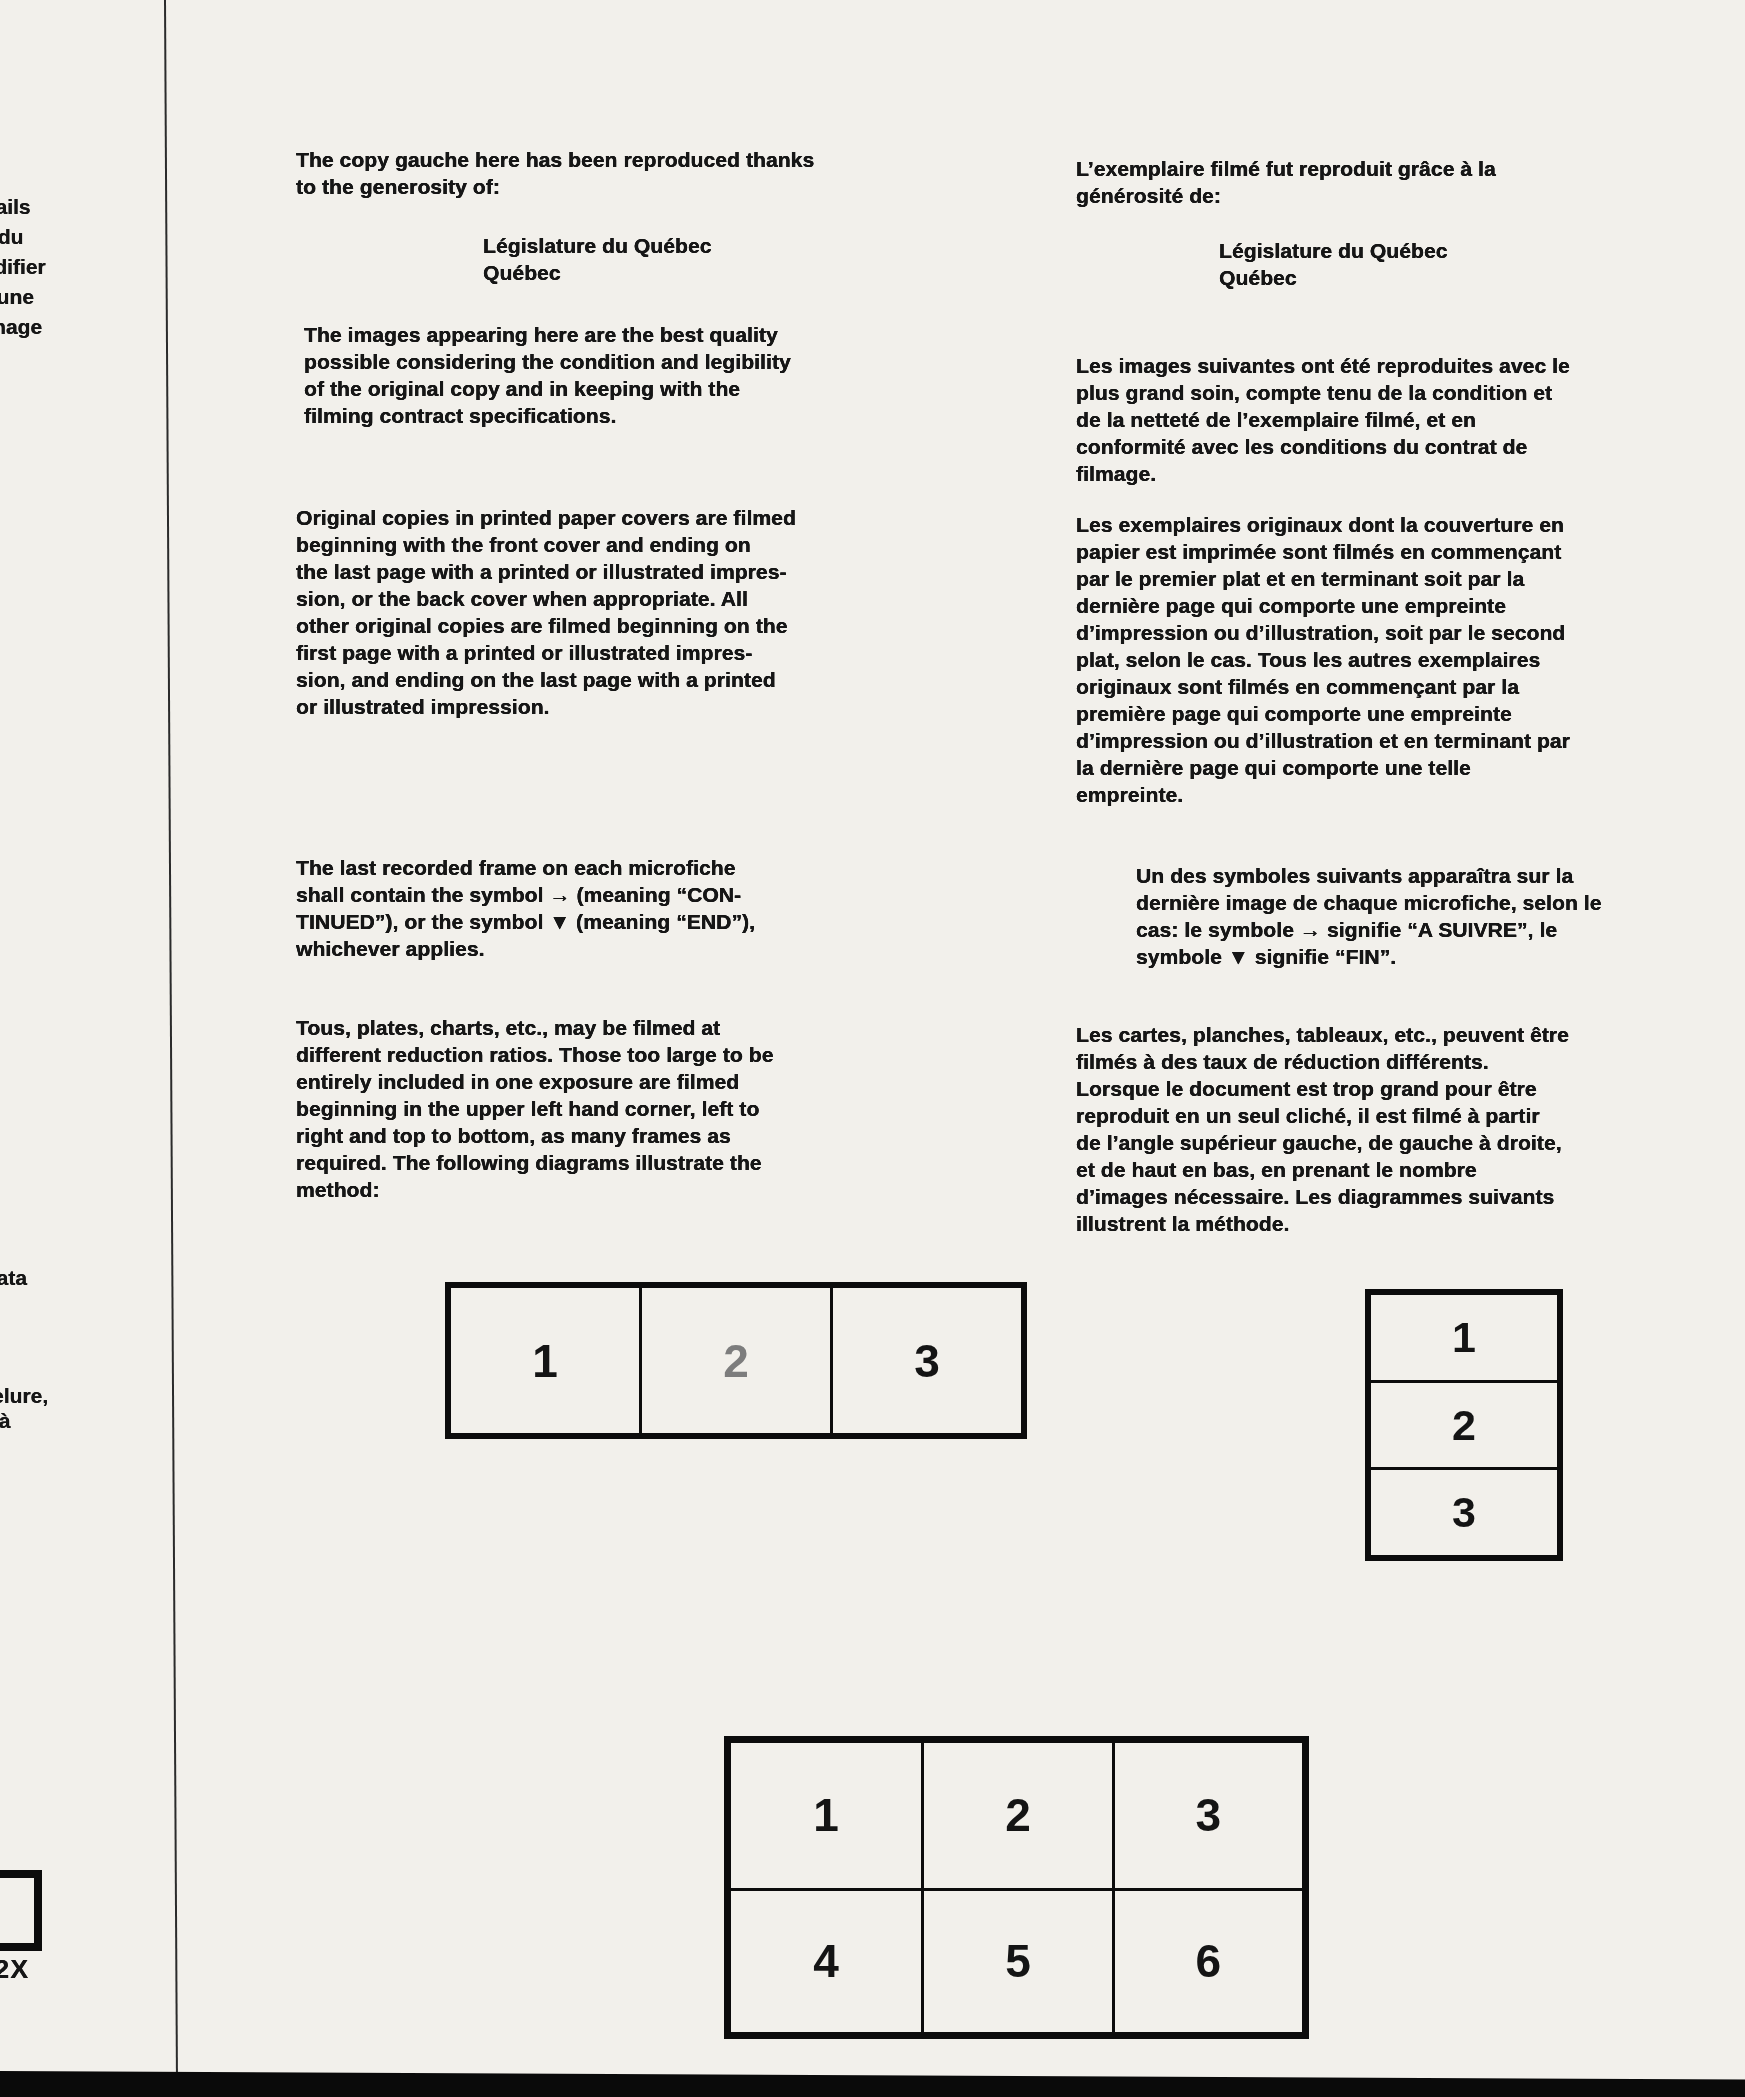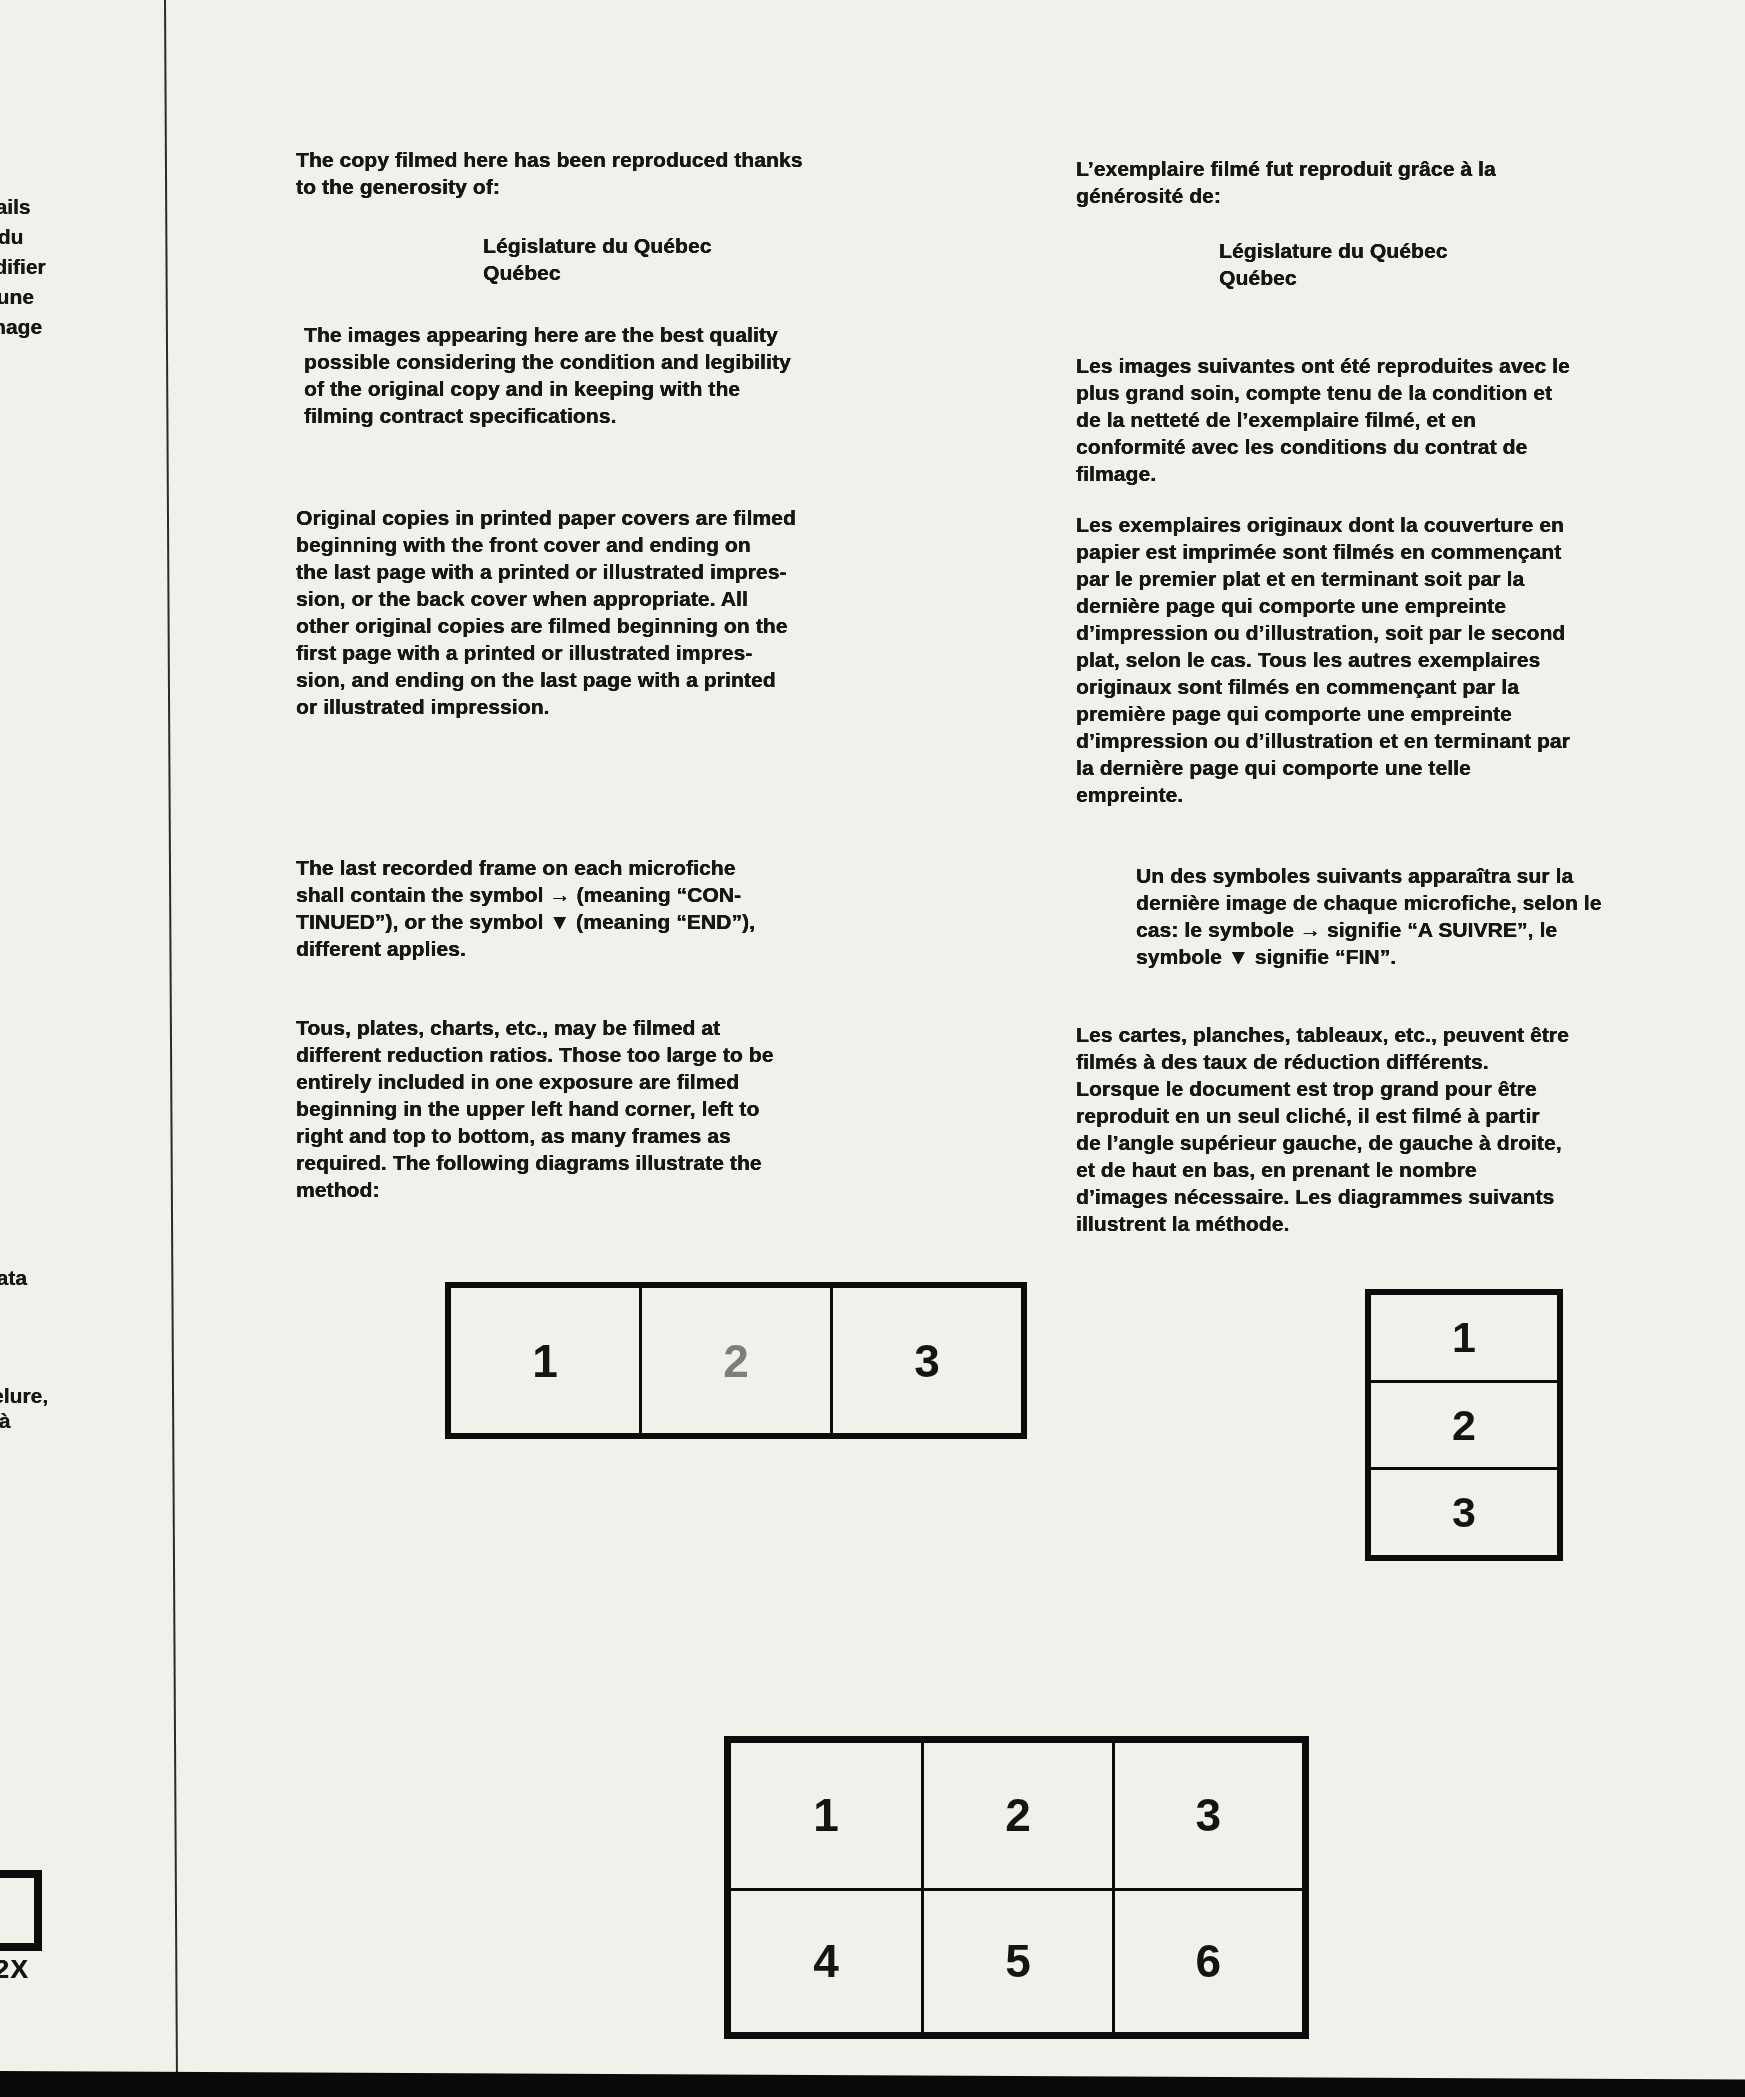--- a/index.html
+++ b/index.html
@@ -97,40 +97,40 @@
 <span class="frag" style="left:-2.3px; top:225px;">du</span>
 <span class="frag" style="left:-5.8px; top:255px;">difier</span>
 <span class="frag" style="left:-3.5px; top:285px;">une</span>
 <span class="frag" style="left:-7px; top:315px;">nage</span>
 <span class="frag" style="left:-3.5px; top:1266px;">ata</span>
 <span class="frag" style="left:-8px; top:1384px;">elure,</span>
 <span class="frag" style="left:-1.2px; top:1409px;">à</span>
 
 <div class="vline"></div>
 
-<div class="para" style="left:296px; top:146px;  width:664px;">The copy filmed here has been reproduced thanks
+<div class="para" style="left:296px; top:146px;  width:664px;">The copy gauche here has been reproduced thanks
 to the generosity of:</div>
 <div class="para" style="left:483px; top:232px;  width:462px;">Législature du Québec
 Québec</div>
 <div class="para" style="left:304px; top:321px;  width:664px;">The images appearing here are the best quality
 possible considering the condition and legibility
 of the original copy and in keeping with the
 filming contract specifications.</div>
 <div class="para" style="left:296px; top:504px;  width:664px;">Original copies in printed paper covers are filmed
 beginning with the front cover and ending on
 the last page with a printed or illustrated impres-
 sion, or the back cover when appropriate. All
 other original copies are filmed beginning on the
 first page with a printed or illustrated impres-
 sion, and ending on the last page with a printed
 or illustrated impression.</div>
 <div class="para" style="left:296px; top:854px; width:664px;">The last recorded frame on each microfiche
 shall contain the symbol → (meaning “CON-
 TINUED”), or the symbol ▼ (meaning “END”),
-different applies.</div>
+whichever applies.</div>
 <div class="para" style="left:296px; top:1014px; width:664px;">Tous, plates, charts, etc., may be filmed at
 different reduction ratios. Those too large to be
 entirely included in one exposure are filmed
 beginning in the upper left hand corner, left to
 right and top to bottom, as many frames as
 required. The following diagrams illustrate the
 method:</div>
 
 <div class="para" style="left:1076px; top:155px;  width:670px;">L’exemplaire filmé fut reproduit grâce à la
 générosité de:</div>

